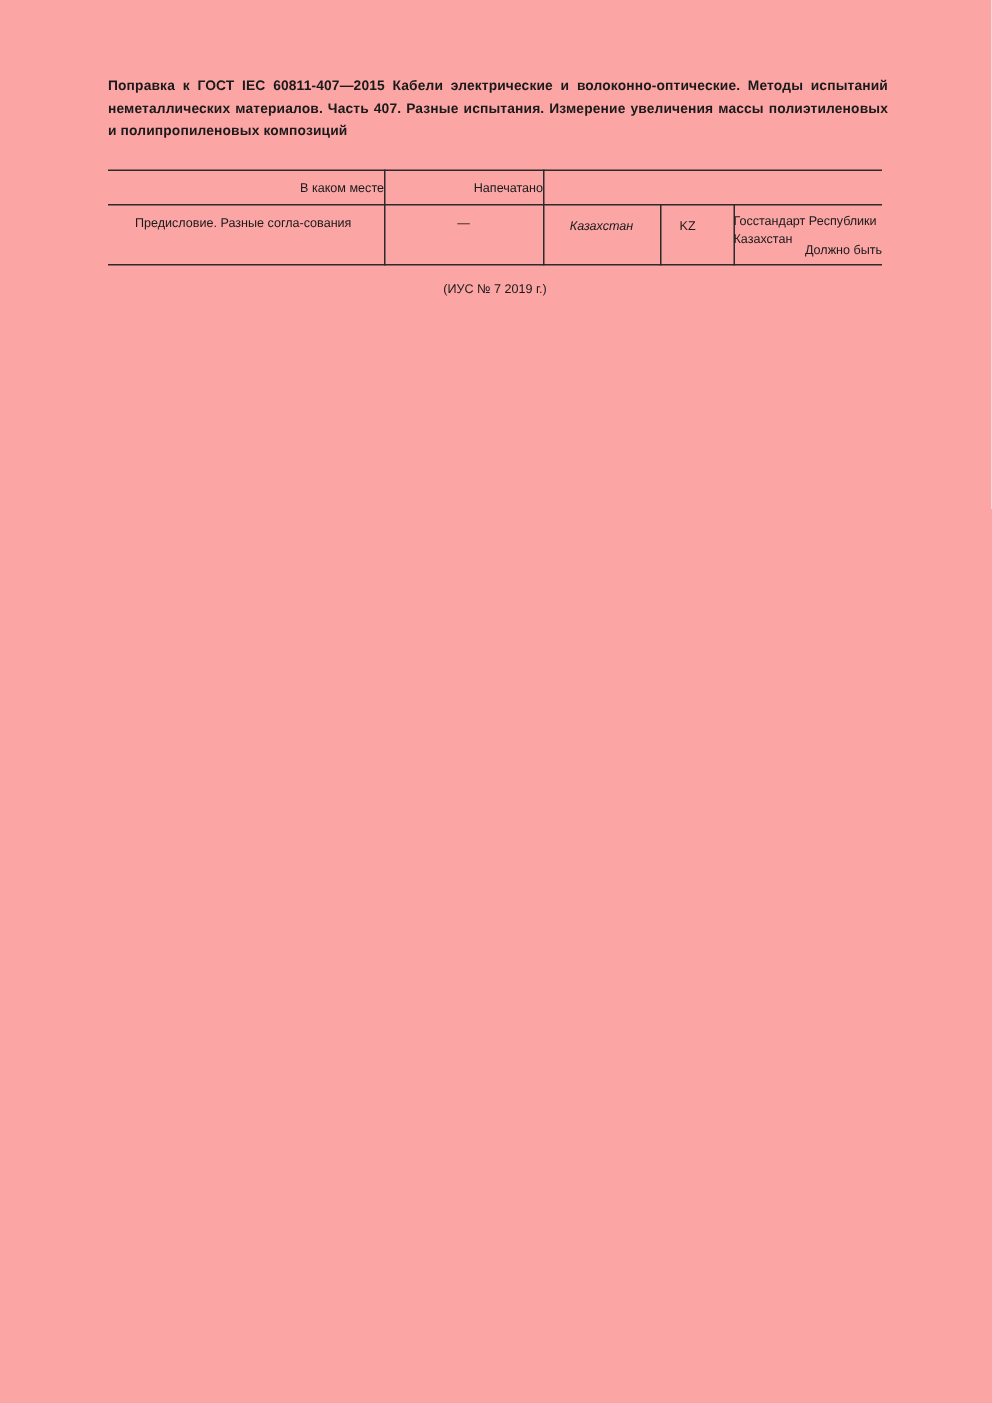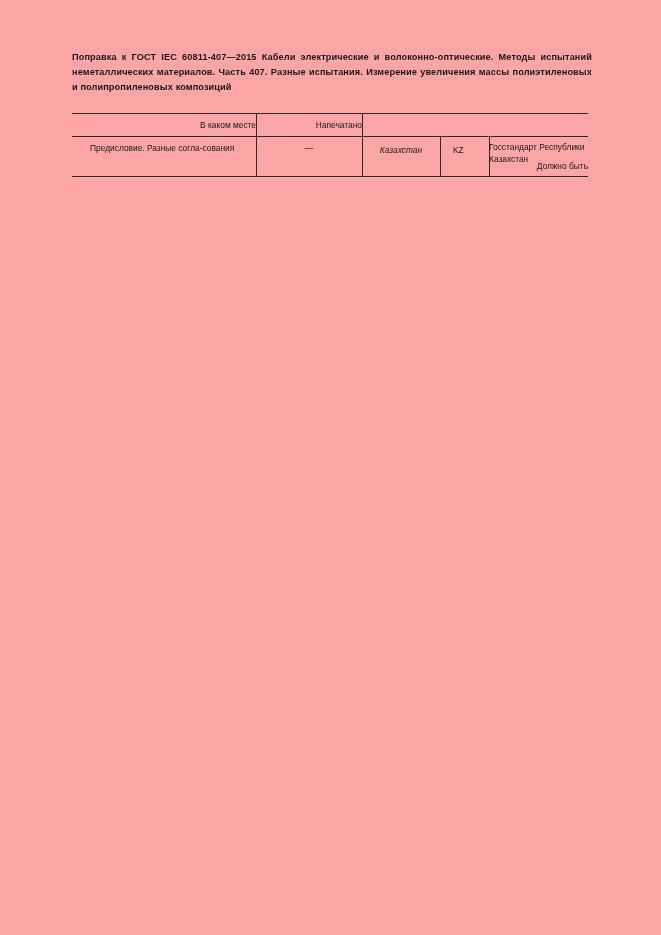--- a/index.html
+++ b/index.html
@@ -132,14 +132,15 @@
   <div class="th-cell th-where">В каком месте</div>
   <div class="th-cell th-print">Напечатано</div>
   <div class="th-cell th-should">Должно быть</div>
 
   <div class="cell c-where">Предисловие. Разные согла-сования</div>
   <div class="cell c-printed">—</div>
   <div class="cell c-kaz">Казахстан</div>
   <div class="cell c-code">KZ</div>
   <div class="cell c-org">Госстандарт Республики Казахстан</div>
 
+  <div class="footer-note">(ИУС № 7  2019 г.)</div>
 
 </div>
 
 </body></html>

